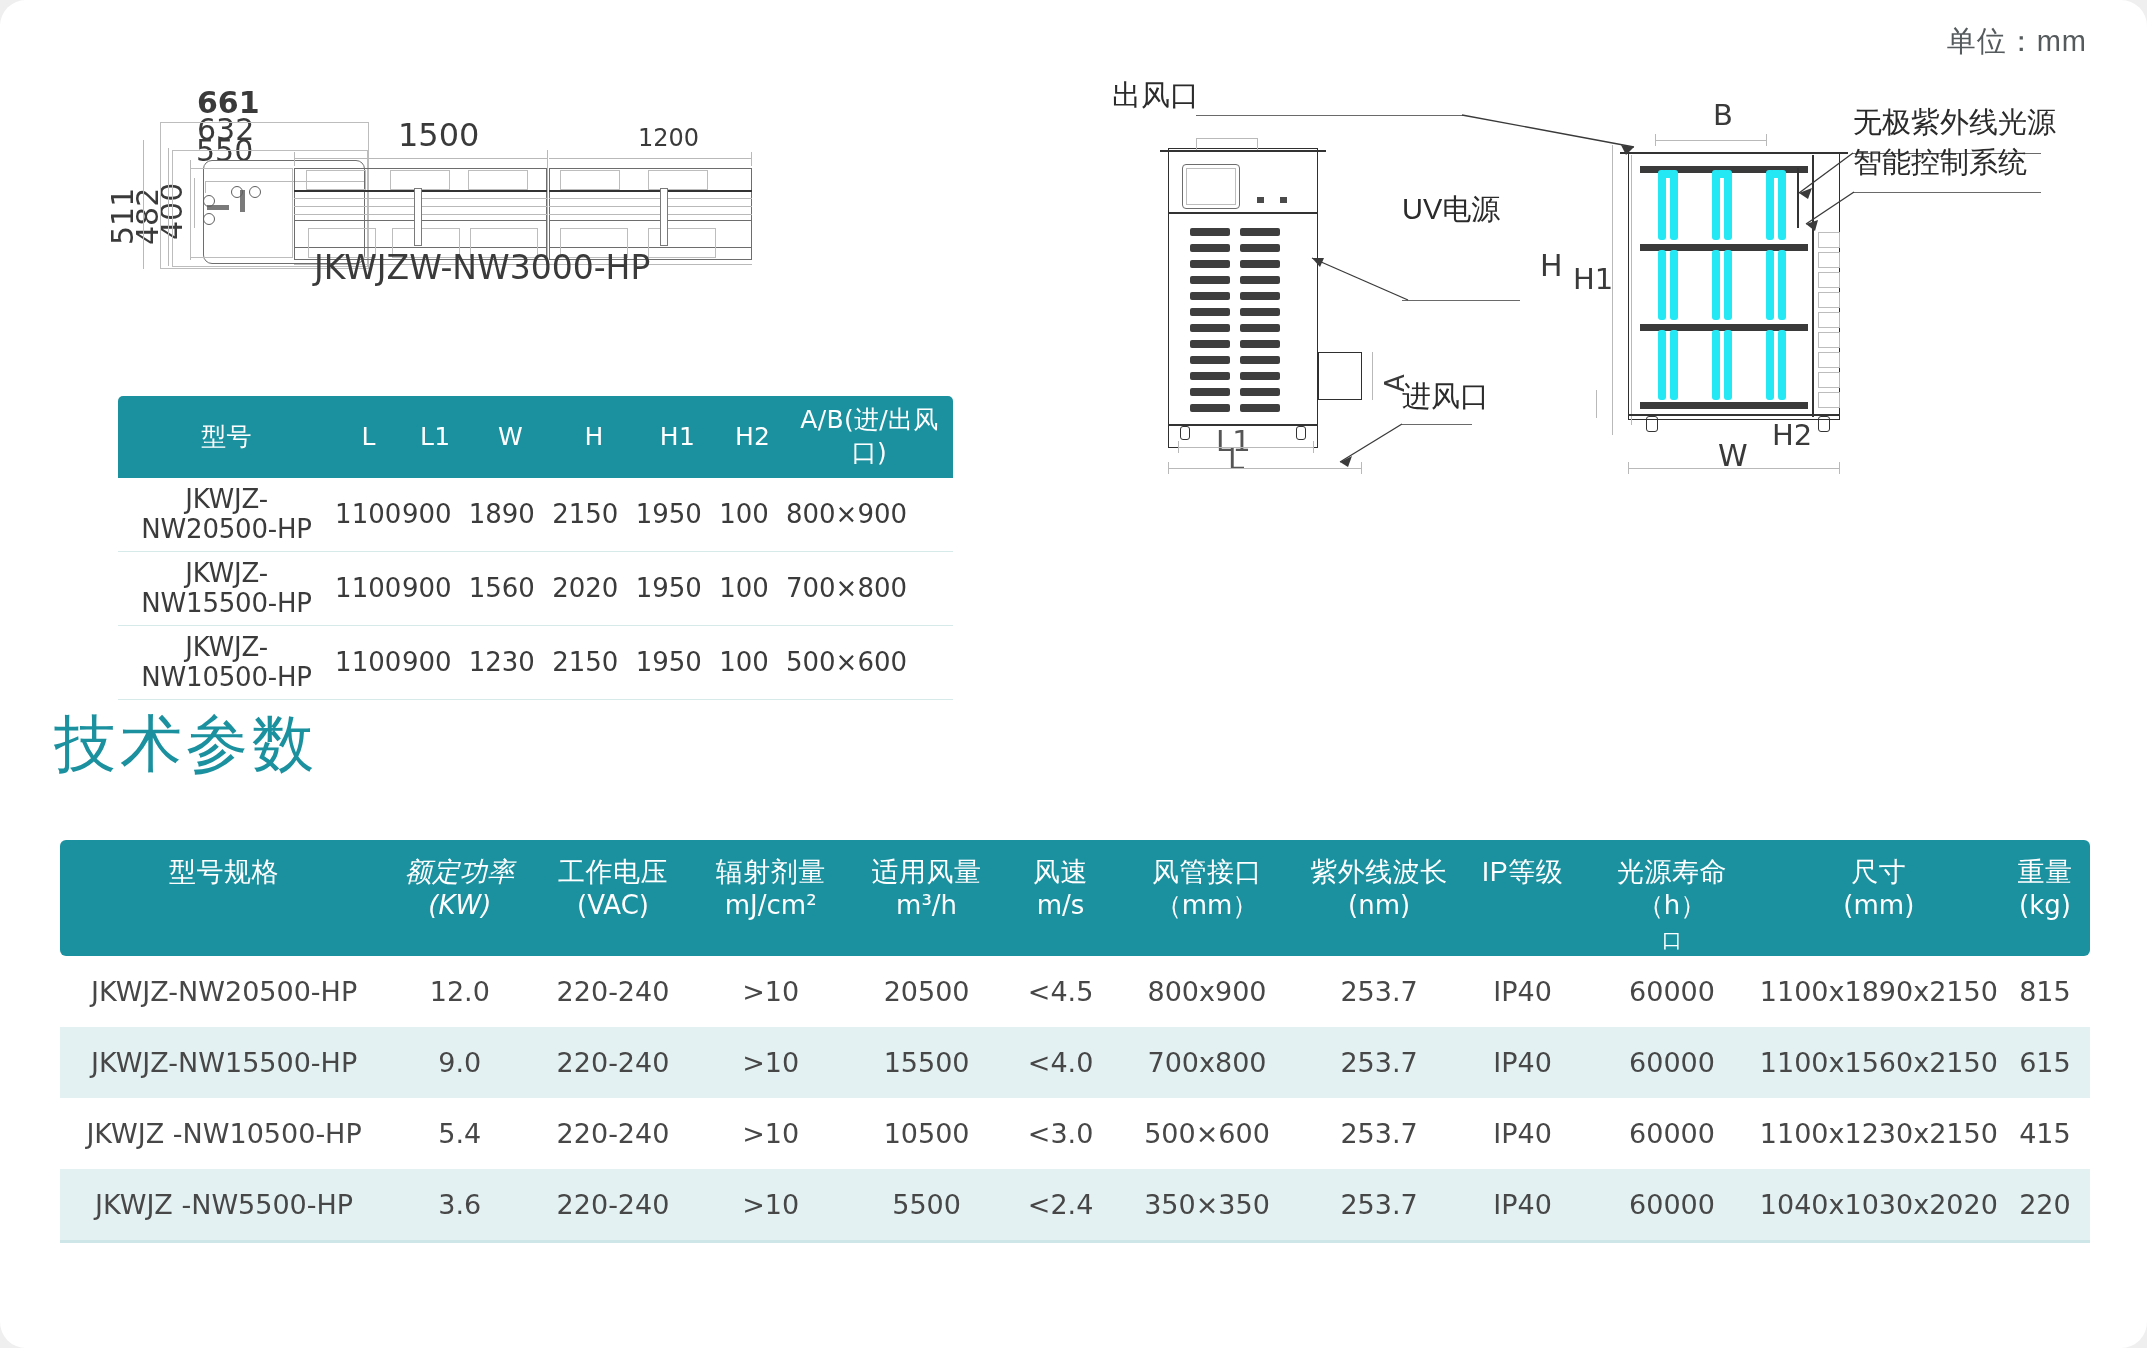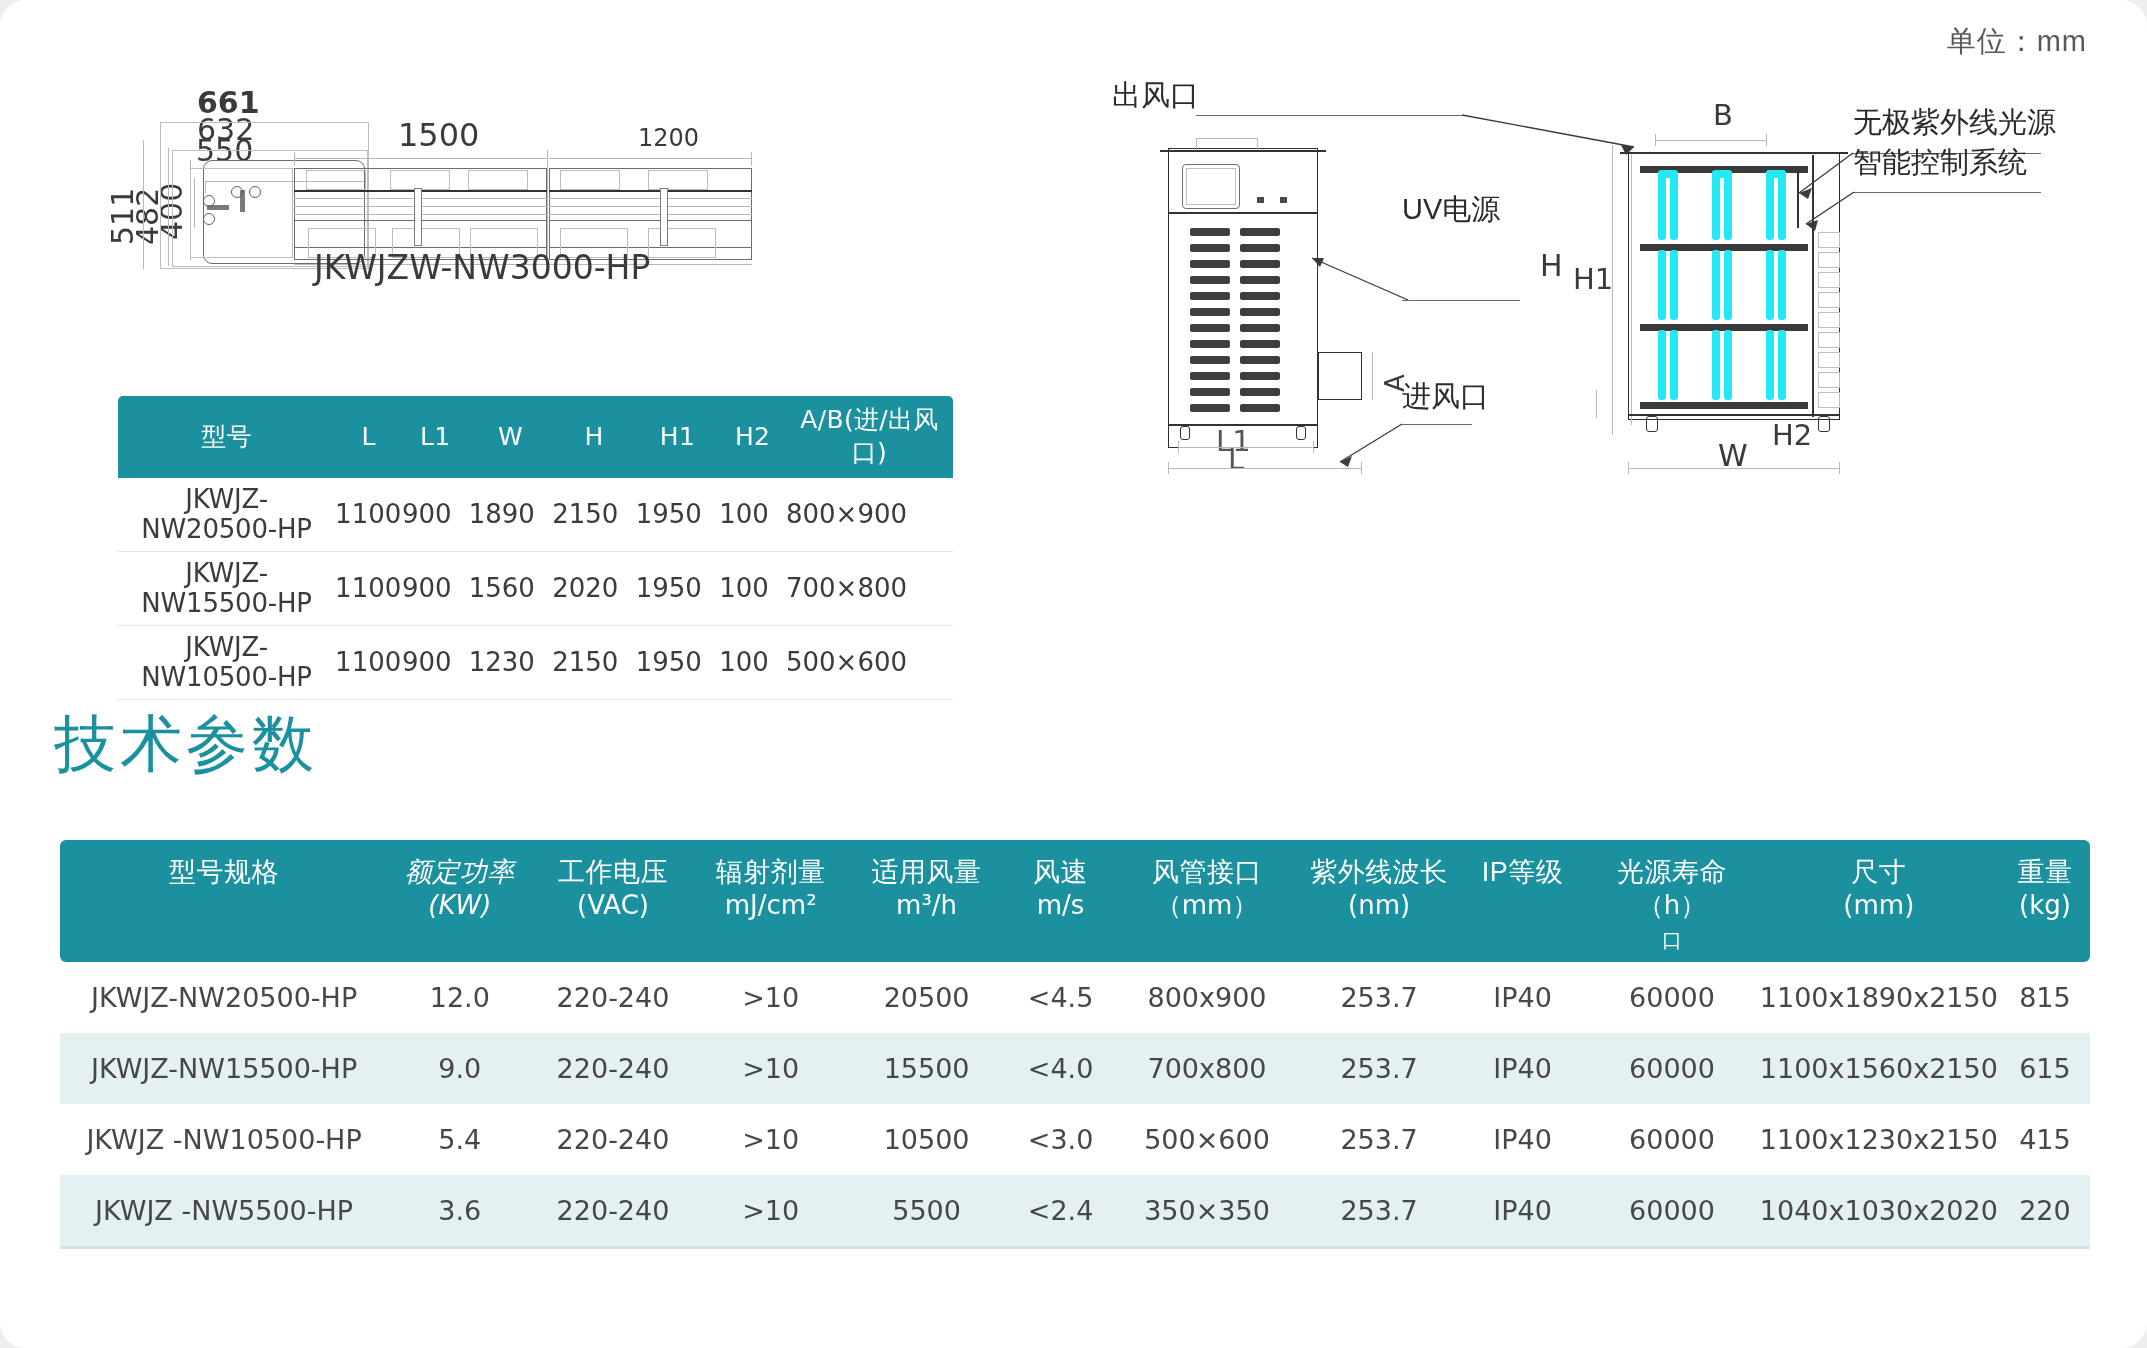--- a/index.html
+++ b/index.html
@@ -122,21 +122,21 @@
   .tech-table {
     width: 100%;
     border-collapse: collapse;
     font-family: "DejaVu Sans", sans-serif;
   }
   .tech-table thead th {
     background: #1b91a0;
     color: #ffffff;
     font-weight: normal;
     vertical-align: top;
-    padding: 18px 2px 12px 2px;
+    padding: 18px 2px 6px 2px;
     text-align: center;
   }
   .tech-table thead tr th:first-child { border-top-left-radius: 6px; border-bottom-left-radius: 6px; }
   .tech-table thead tr th:last-child  { border-top-right-radius: 6px; border-bottom-right-radius: 6px; }
   .th-main {
     display:block;
     font-size: 27px;
     font-family: "Liberation Sans", sans-serif;
     letter-spacing: .5px;
     line-height: 1.05;

